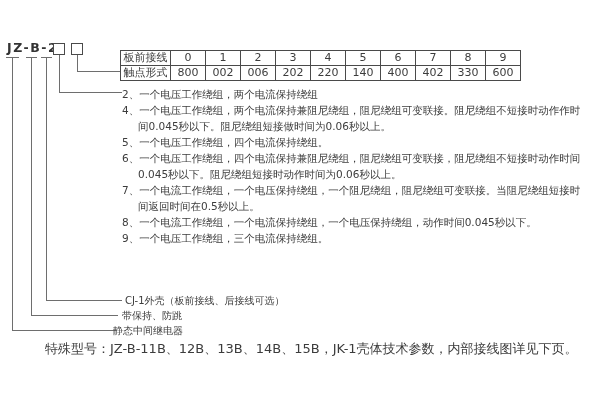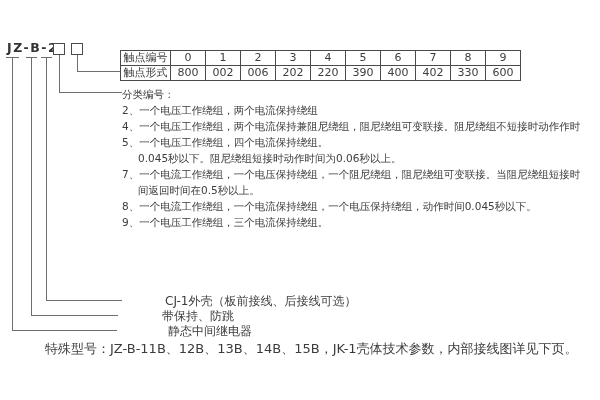--- a/index.html
+++ b/index.html
@@ -83,29 +83,28 @@
     font-size: 10.5px;
     line-height: 16px;
     white-space: nowrap;
     color: #3c3c3c;
   }
   .cls-item .num { display: inline-block; min-width: 16px; }
   .cls-cont { padding-left: 16px; }
   
   .bottom-label {
     position: absolute;
-    font-size: 12px;
+    font-size: 10px;
     line-height: 14px;
     white-space: nowrap;
     color: #3c3c3c;
-    margin-left: 40px;
   }
   .label-case  { left: 125px; top: 294px; }
   .label-hold  { left: 122px; top: 309px; }
-  .label-relay { left: 128px; top: 324px; text-align: right; }
+  .label-relay { left: 113px; top: 324px; text-align: right; }
   
   .footer-note {
     position: absolute;
     left: 45px;
     top: 342px;
     font-size: 13px;
     line-height: 14px;
     white-space: nowrap;
     color: #3c3c3c;
   }
@@ -125,59 +124,62 @@
 
   <div class="lline lline-relay"></div>
   <div class="lline lline-hold"></div>
   <div class="lline lline-case"></div>
   <div class="lline lline-class"></div>
   <div class="lline lline-table"></div>
 
   <table class="contact-table">
     <tbody>
         <tr>
-      <td class="rowlabel">触点编号</td>
+      <td class="rowlabel">板前接线</td>
       <td>0</td>
       <td>1</td>
       <td>2</td>
       <td>3</td>
       <td>4</td>
       <td>5</td>
       <td>6</td>
       <td>7</td>
       <td>8</td>
       <td>9</td>
     </tr>
     <tr>
       <td class="rowlabel">触点形式</td>
       <td>800</td>
       <td>002</td>
       <td>006</td>
       <td>202</td>
       <td>220</td>
-      <td>390</td>
+      <td>140</td>
       <td>400</td>
       <td>402</td>
       <td>330</td>
       <td>600</td>
     </tr>
   </tbody>
     </table>
 
   <div class="classification">
-    <div class="cls-heading">分类编号：</div>
 
     <div class="cls-item">
       <span class="num">2、</span><span>一个电压工作绕组，两个电流保持绕组</span>
     </div>
     <div class="cls-item">
       <span class="num">4、</span><span>一个电压工作绕组，两个电流保持兼阻尼绕组，阻尼绕组可变联接。阻尼绕组不短接时动作作时</span>
     </div>
+    <div class="cls-cont">间0.045秒以下。阻尼绕组短接做时间为0.06秒以上。</div>
     <div class="cls-item">
       <span class="num">5、</span><span>一个电压工作绕组，四个电流保持绕组。</span>
+    </div>
+    <div class="cls-item">
+      <span class="num">6、</span><span>一个电压工作绕组，四个电流保持兼阻尼绕组，阻尼绕组可变联接，阻尼绕组不短接时动作时间</span>
     </div>
     <div class="cls-cont">0.045秒以下。阻尼绕组短接时动作时间为0.06秒以上。</div>
     <div class="cls-item">
       <span class="num">7、</span><span>一个电流工作绕组，一个电压保持绕组，一个阻尼绕组，阻尼绕组可变联接。当阻尼绕组短接时</span>
     </div>
     <div class="cls-cont">间返回时间在0.5秒以上。</div>
     <div class="cls-item">
       <span class="num">8、</span><span>一个电流工作绕组，一个电流保持绕组，一个电压保持绕组，动作时间0.045秒以下。</span>
     </div>
     <div class="cls-item">

